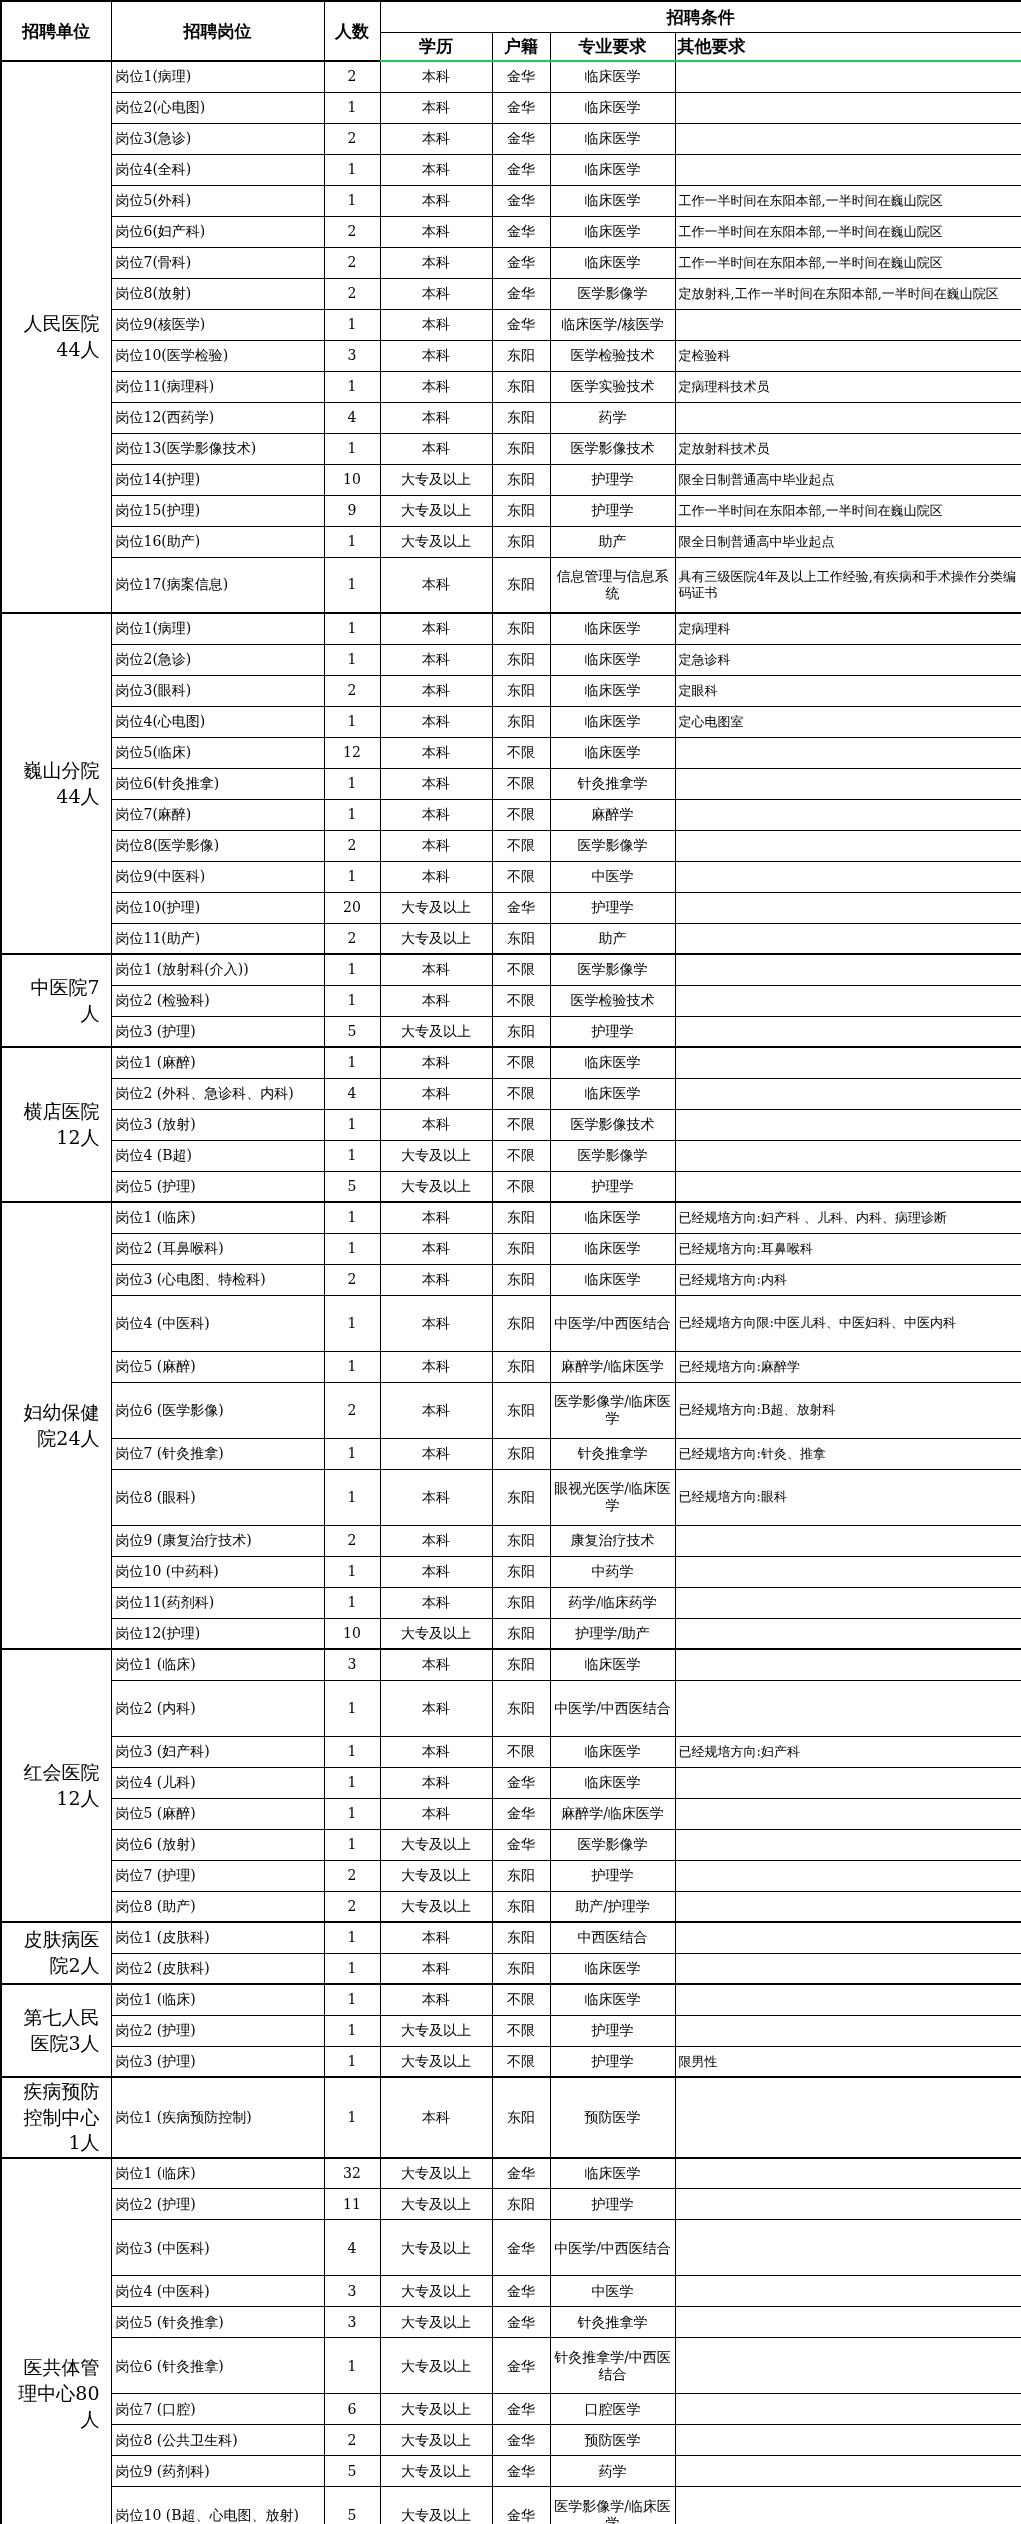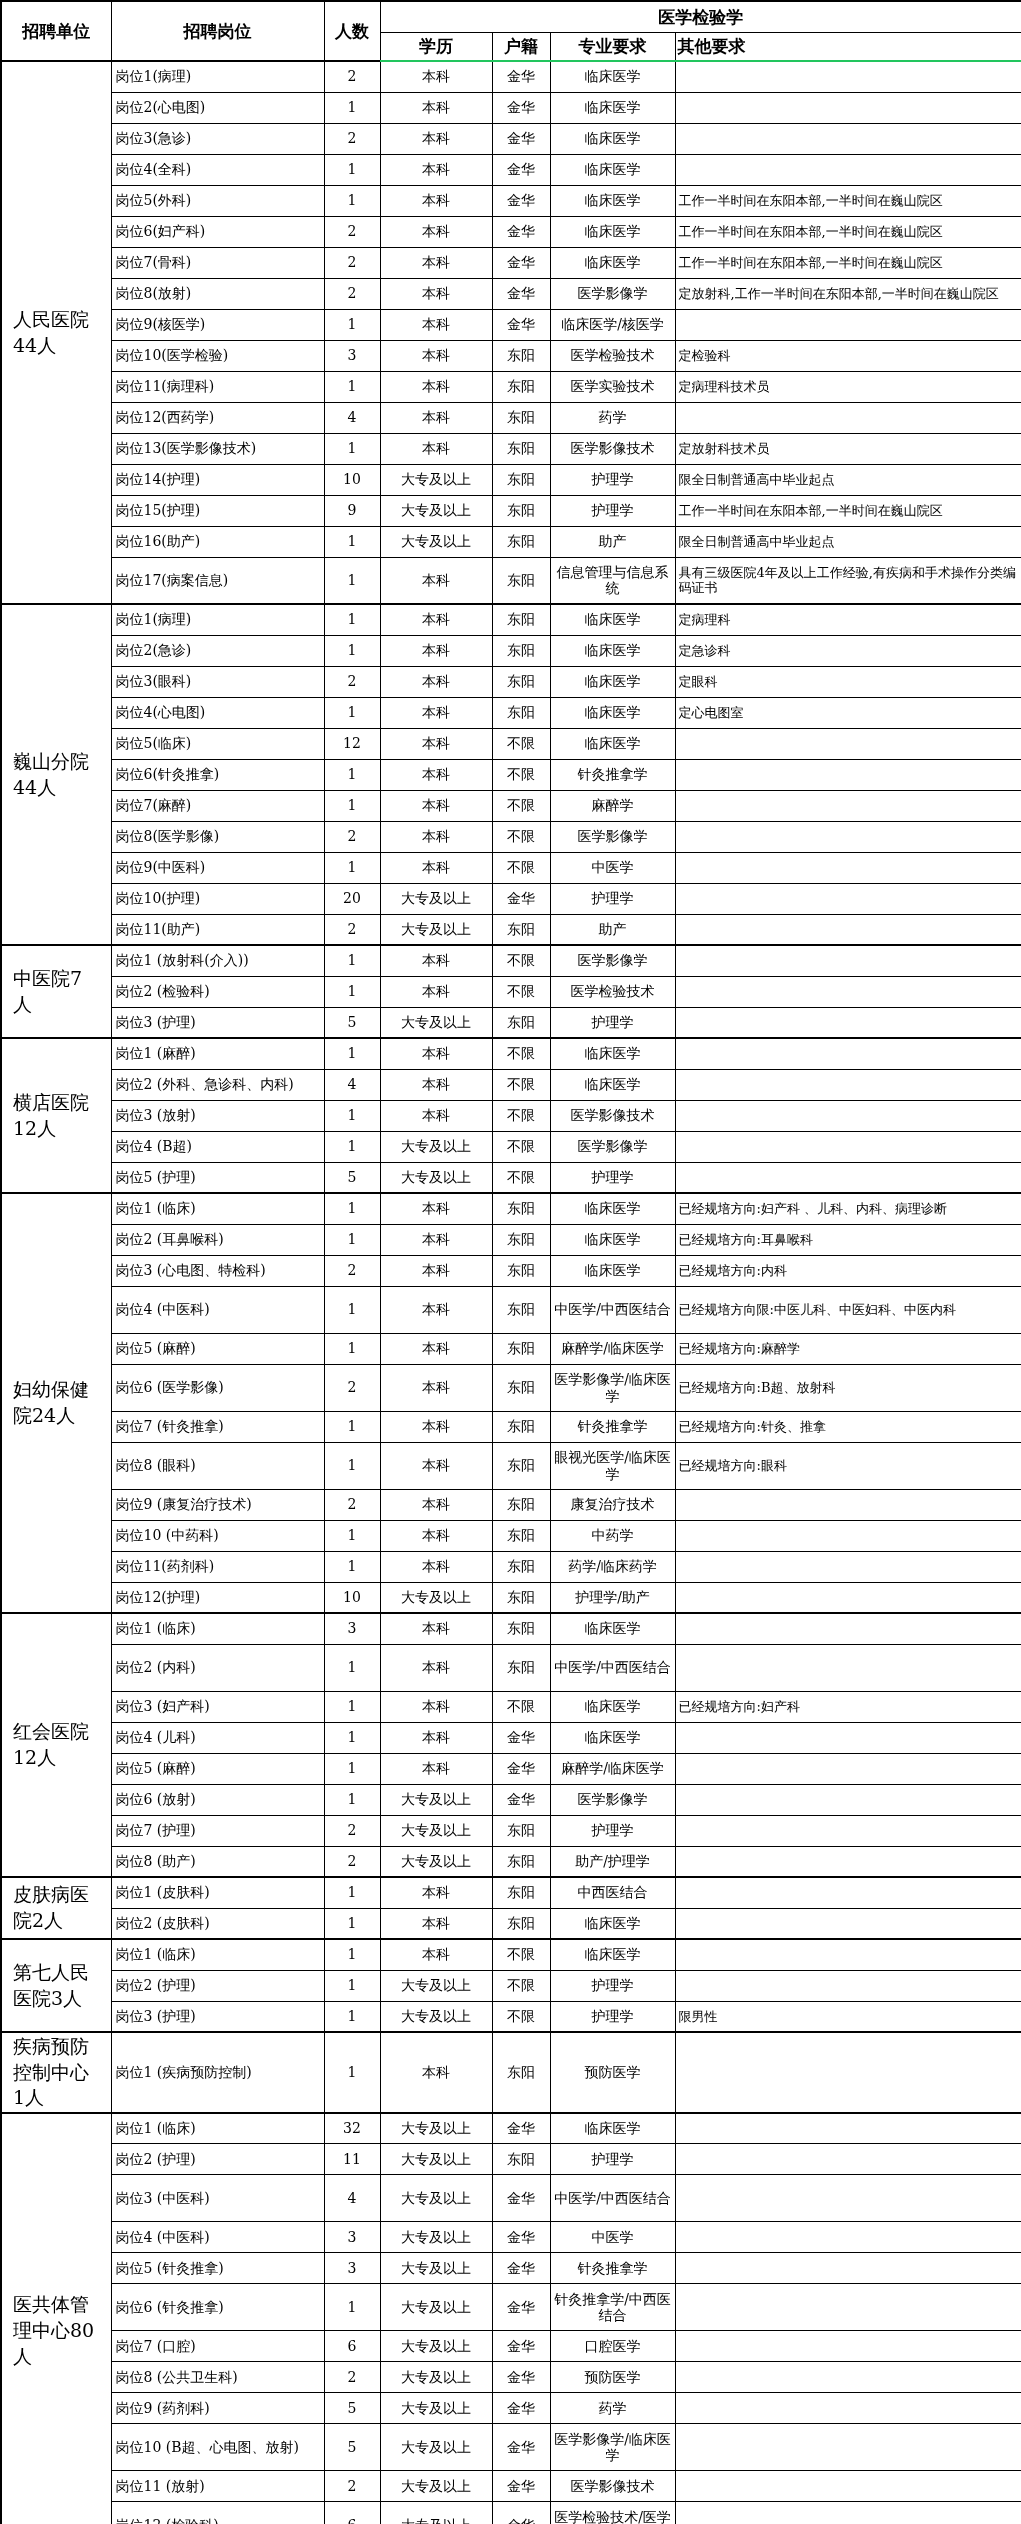--- a/index.html
+++ b/index.html
@@ -4,24 +4,24 @@
 <style>
   html,body{margin:0;padding:0;background:#fff}
   body{width:1021px}
   table{border-collapse:collapse;table-layout:fixed;width:1021px;border:2px solid #000;color:#000;font-family:"DejaVu Serif",serif}
   td,th{border:1px solid #000;vertical-align:middle;padding:1px 2px;line-height:1.18;overflow:hidden;word-break:break-all}
   thead tr.h1 th{height:28px}
   thead tr.h2 th{height:25px;border-bottom:2px solid #22c55e}
   th{font-size:17px;font-weight:bold;text-align:center}
   th.hl{text-align:left;}
   tr.r{height:31px}
-  tr.tall{height:47px}
+  tr.tall{height:56px}
   tr.sec>td{border-top:2px solid #000}
   td{font-size:14px}
-  td.unit{font-size:19px;text-align:left;line-height:1.35;padding:1px 11px}
+  td.unit{font-size:19px;text-align:right;line-height:1.35;padding:1px 11px}
   td.pos{text-align:left;padding-left:4px}
   td.num,td.ctr{text-align:center}
   td.oth{font-size:13px;text-align:left;padding-left:3px}
   tfoot td{border-top:2px solid #000;height:44px}
 </style>
 </head>
 <body>
 
 <table>
 <colgroup>
@@ -31,21 +31,21 @@
       <col style="width:112px">
       <col style="width:58px">
       <col style="width:125px">
       <col style="width:347px">
 </colgroup>
 <thead>
 <tr class="h1">
 <th rowspan="2">招聘单位</th>
 <th rowspan="2">招聘岗位</th>
 <th rowspan="2">人数</th>
-<th colspan="4">医学检验学</th>
+<th colspan="4">招聘条件</th>
 </tr>
 <tr class="h2">
 <th>学历</th>
 <th>户籍</th>
 <th>专业要求</th>
 <th class="hl">其他要求</th>
 </tr>
 </thead>
 <tbody>
 

